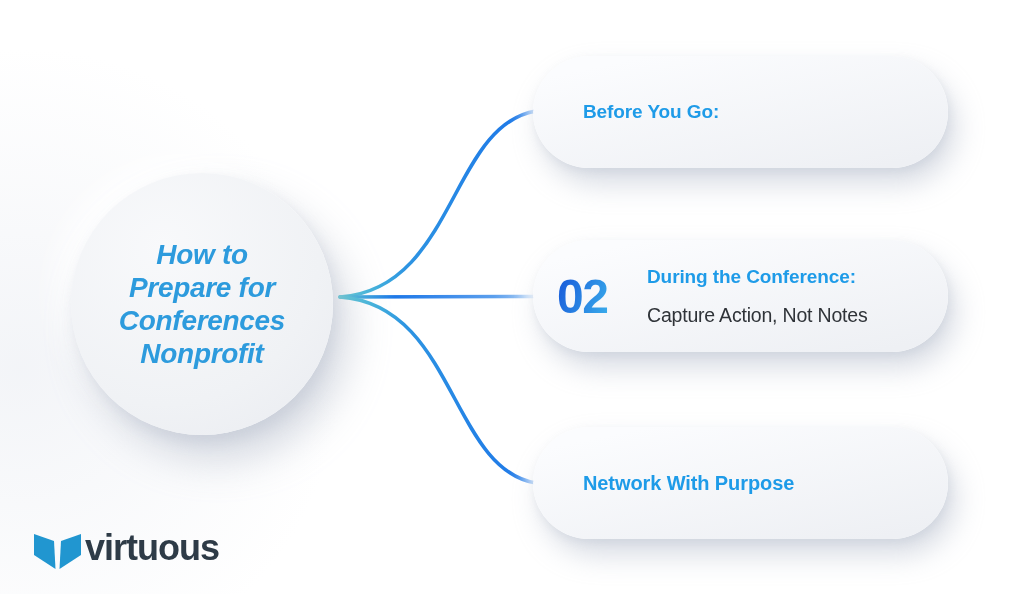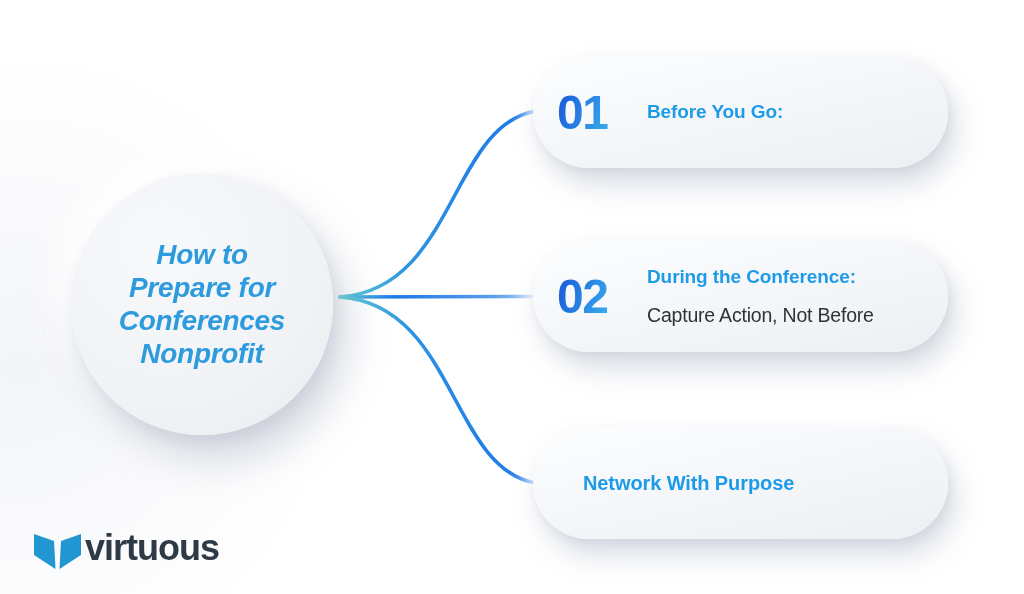--- a/index.html
+++ b/index.html
@@ -149,31 +149,30 @@
   </svg>
 
   <div class="center-bubble">
     <span class="center-line">How to</span>
     <span class="center-line">Prepare for</span>
     <span class="center-line">Conferences</span>
     <span class="center-line">Nonprofit</span>
   </div>
 
   <div class="card card-1">
-    <div class="step-number">01</div>
     <div class="card-text">
       <div class="step-title">Before You Go:</div>
     </div>
   </div>
 
   <div class="card card-2">
     <div class="step-number">02</div>
     <div class="card-text">
       <div class="step-title">During the Conference:</div>
-      <div class="step-subtitle">Capture Action, Not Before</div>
+      <div class="step-subtitle">Capture Action, Not Notes</div>
     </div>
   </div>
 
   <div class="card card-3">
     <div class="card-text">
       <div class="step-title">Network With Purpose</div>
 
     </div>
   </div>
 

